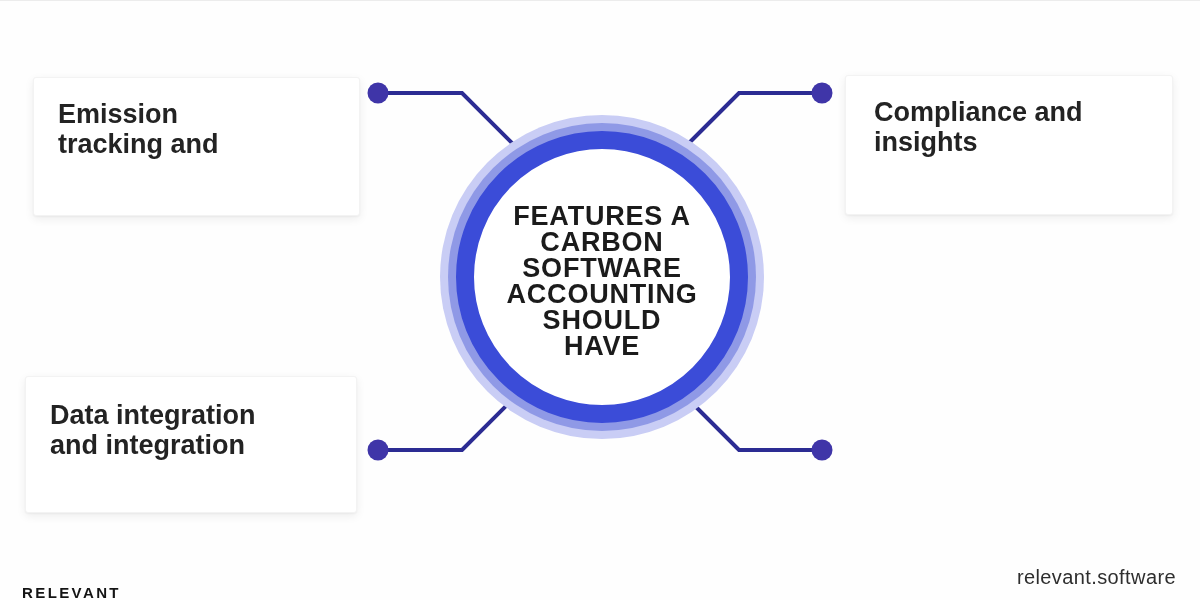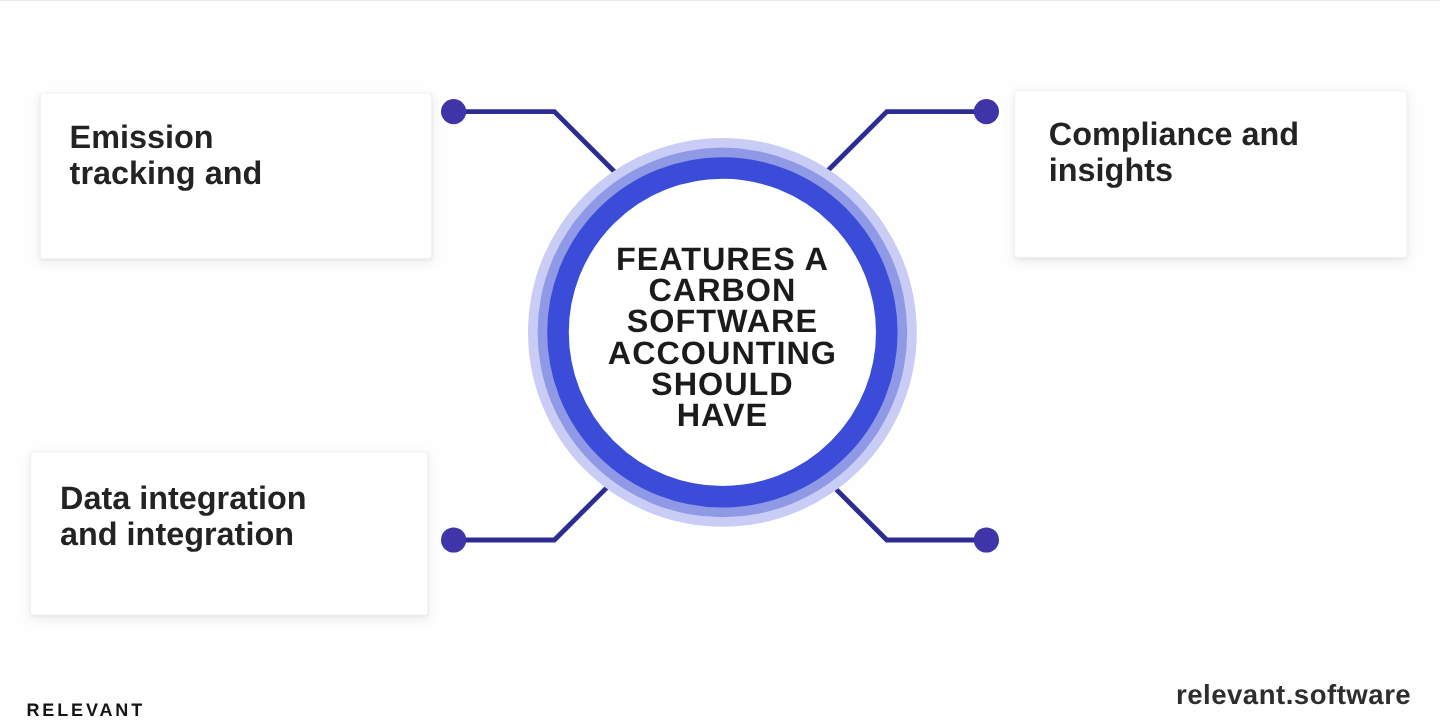--- a/index.html
+++ b/index.html
@@ -60,21 +60,21 @@
   .card-bl{left:25px;top:375px;width:332px;height:137px;padding-top:24px;}
   .card-br{left:845px;top:373px;width:330px;height:142px;padding-left:28px;padding-top:26px;}
   .brand{
     position:absolute;left:22px;top:567px;
     font-weight:700;font-size:15px;letter-spacing:2.4px;
     color:#141414;
     margin-top:16px;
   }
   .website{
     position:absolute;right:24px;top:565px;
-    font-weight:700;font-size:23px;letter-spacing:0.4px;
+    font-weight:400;font-size:20px;letter-spacing:0.4px;
     color:#2e2e2e;
   }
 </style>
 </head>
 <body>
 
 <div class="canvas">
 
   <svg class="connectors" viewBox="0 0 1200 600">
     <polyline class="connector-line" points="378,92 462,92 525,155"></polyline>

